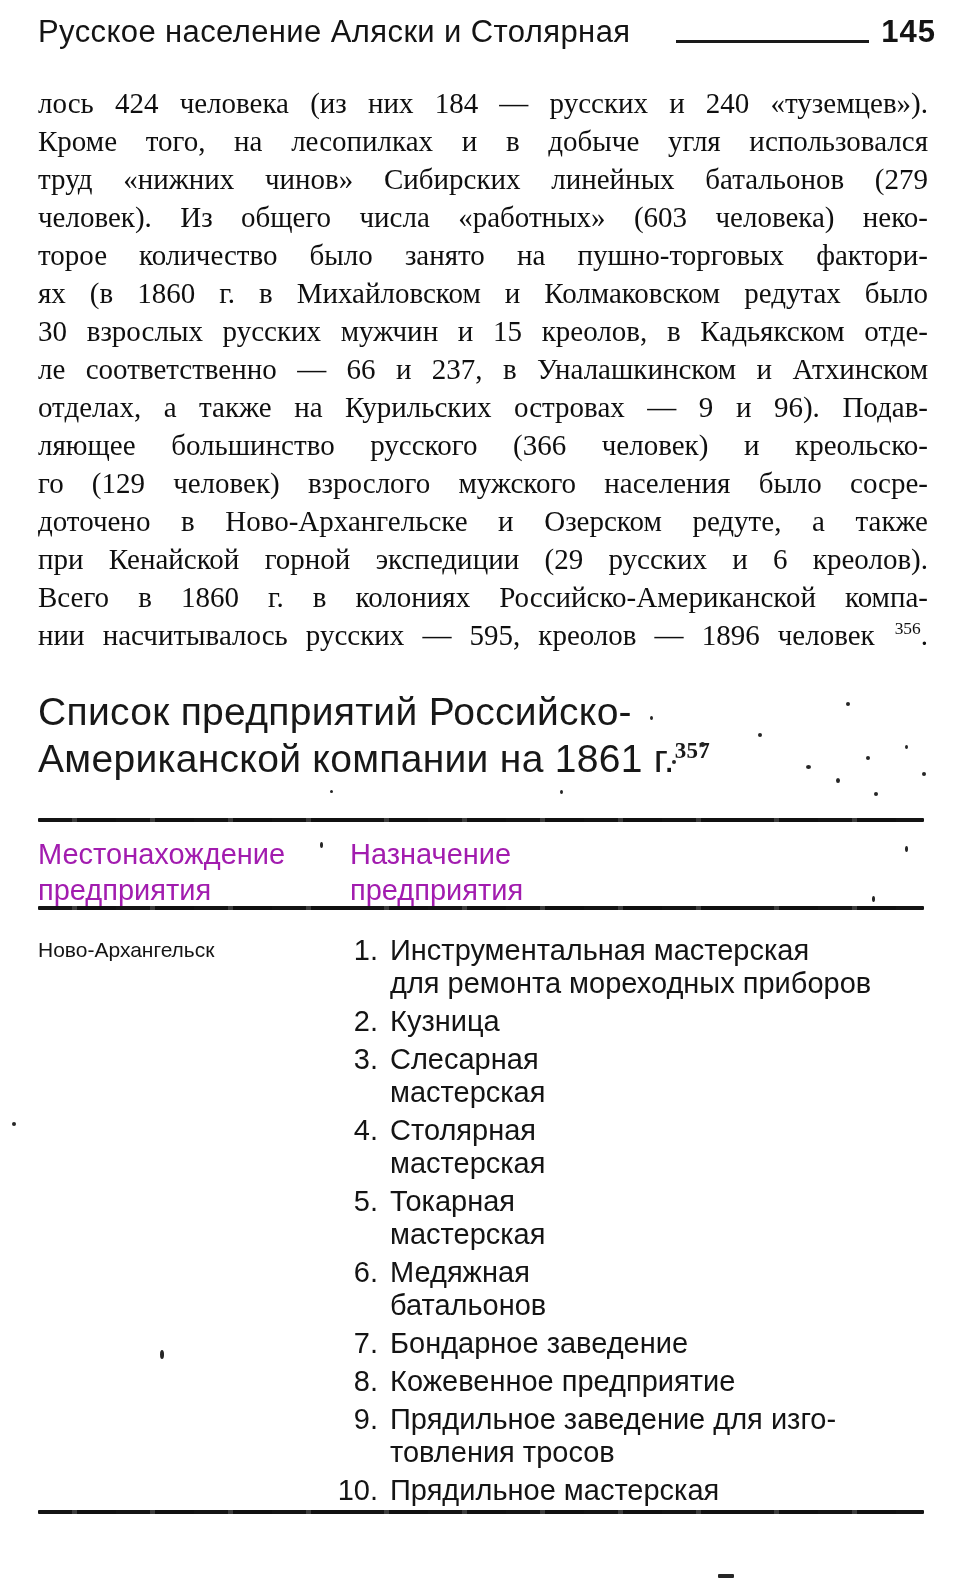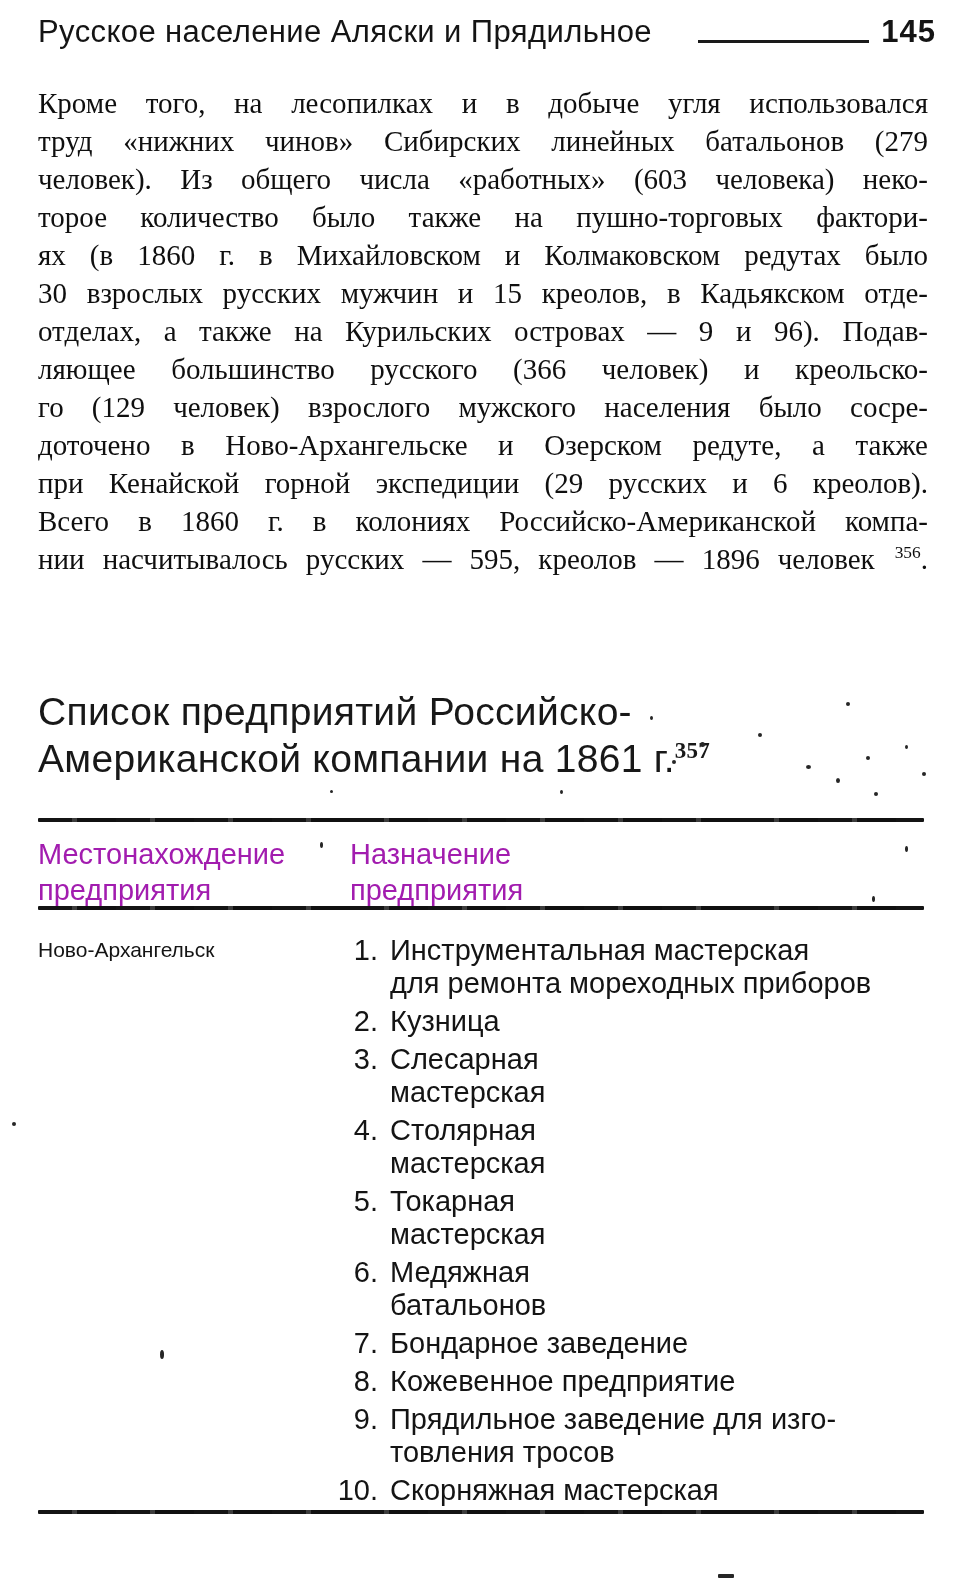--- a/index.html
+++ b/index.html
@@ -81,32 +81,34 @@
     position:absolute; background:#262626; border-radius:50%;
   }
   .speck.dash { border-radius:1px; }
 </style>
 </head>
 <body>
 
 <div class="page">
 
   <div class="running-header">
-    <span class="rh-title">Русское население Аляски и Прядильное</span>
+    <span class="rh-title">Русское население Аляски и Столярная</span>
     <span class="rh-rule"></span>
     <span class="rh-num">145</span>
   </div>
 
   <div class="para">
+      <div class="pline">лось 424 человека (из них 184 — русских и 240 «туземцев»).</div>
       <div class="pline">Кроме того, на лесопилках и в добыче угля использовался</div>
       <div class="pline">труд «нижних чинов» Сибирских линейных батальонов (279</div>
       <div class="pline">человек). Из общего числа «работных» (603 человека) неко-</div>
-      <div class="pline">торое количество было также на пушно-торговых фактори-</div>
+      <div class="pline">торое количество было занято на пушно-торговых фактори-</div>
       <div class="pline">ях (в 1860 г. в Михайловском и Колмаковском редутах было</div>
       <div class="pline">30 взрослых русских мужчин и 15 креолов, в Кадьякском отде-</div>
+      <div class="pline">ле соответственно — 66 и 237, в Уналашкинском и Атхинском</div>
       <div class="pline">отделах, а также на Курильских островах — 9 и 96). Подав-</div>
       <div class="pline">ляющее большинство русского (366 человек) и креольско-</div>
       <div class="pline">го (129 человек) взрослого мужского населения было сосре-</div>
       <div class="pline">доточено в Ново-Архангельске и Озерском редуте, а также</div>
       <div class="pline">при Кенайской горной экспедиции (29 русских и 6 креолов).</div>
       <div class="pline">Всего в 1860 г. в колониях Российско-Американской компа-</div>
       <div class="pline">нии насчитывалось русских — 595, креолов — 1896 человек<sup>356</sup>.</div>
     </div>
 
   <div class="heading">
@@ -162,21 +164,21 @@
         <span class="num">8.</span>
         <span class="itxt">Кожевенное предприятие</span>
       </div>
       <div class="item">
         <span class="num">9.</span>
         <span class="itxt">Прядильное заведение для изго-
 товления тросов</span>
       </div>
       <div class="item">
         <span class="num">10.</span>
-        <span class="itxt">Скорняжная мастерская</span>
+        <span class="itxt">Прядильное мастерская</span>
       </div>
     </div>
 
   <div class="speck" style="left:846px;top:702px;width:4px;height:4px"></div>
   <div class="speck" style="left:650px;top:716px;width:3px;height:4px"></div>
   <div class="speck" style="left:700px;top:742px;width:5px;height:5px"></div>
   <div class="speck" style="left:672px;top:760px;width:4px;height:4px"></div>
   <div class="speck" style="left:758px;top:733px;width:4px;height:4px"></div>
   <div class="speck" style="left:806px;top:765px;width:5px;height:4px"></div>
   <div class="speck" style="left:836px;top:778px;width:4px;height:5px"></div>

